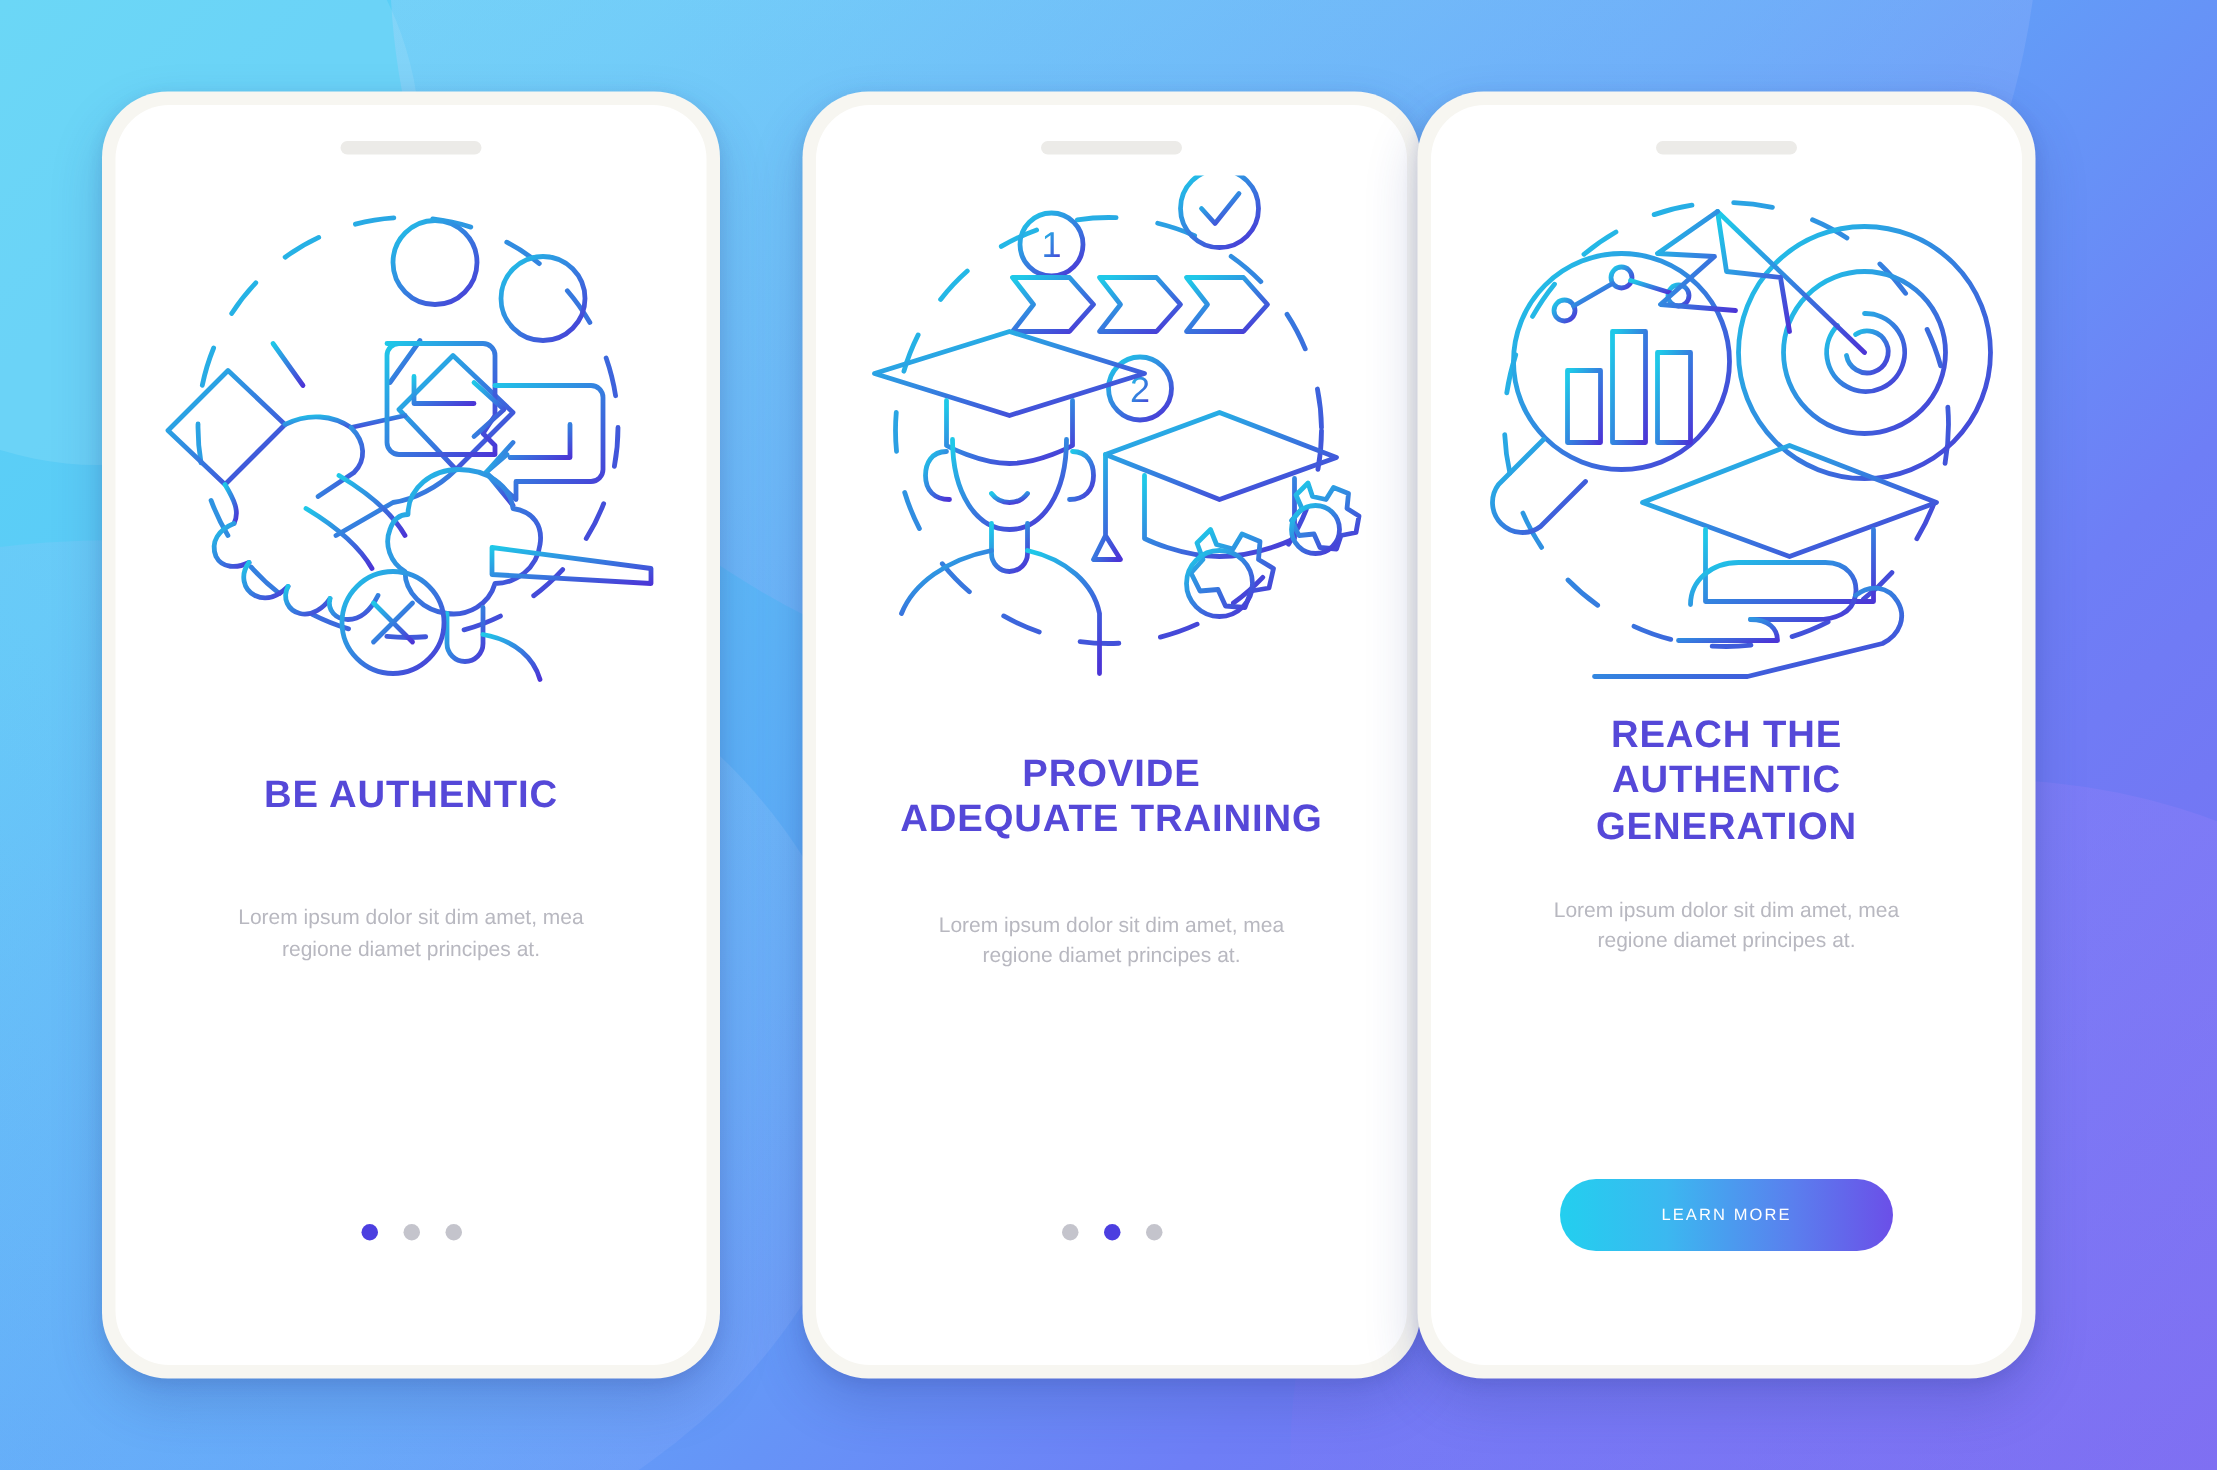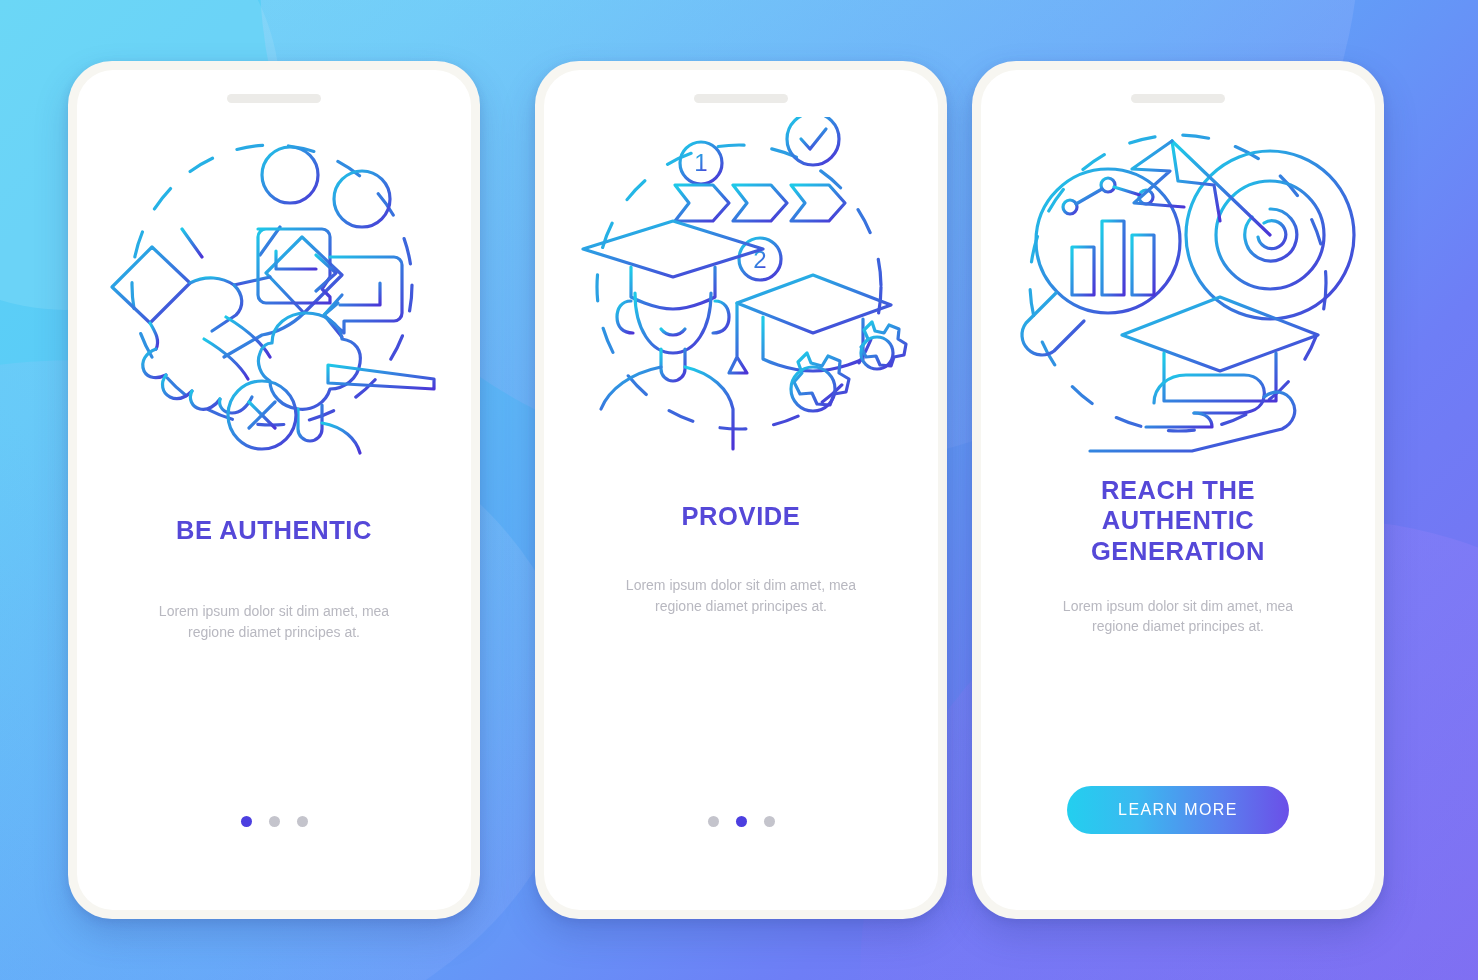--- a/index.html
+++ b/index.html
@@ -42,21 +42,21 @@
     position:absolute;
     width:412px; height:858px;
     top:61px;
     background:#F7F6F1;
     border-radius:44px;
     box-shadow:0 16px 34px rgba(40,60,140,.22), 0 3px 10px rgba(40,60,140,.14);
     padding:9px;
   }
   .phone-1 { left:68px; }
   .phone-2 { left:535px; }
-  .phone-3 { left:972px; }
+  .phone-3 { left:945px; }
   .screen {
     width:100%; height:100%;
     background:#FFFFFF;
     border-radius:36px;
     position:relative;
     overflow:hidden;
     display:flex; flex-direction:column; align-items:center;
   }
   .speaker {
     width:94px; height:9px; border-radius:6px;
@@ -103,21 +103,21 @@
   .dots { display:flex; gap:17px; align-items:center; margin-bottom:83px; }
   .dot { width:11px; height:11px; border-radius:50%; background:#C4C4CC; }
   .dot.active { background:#4C3FE0; }
 
   .cta {
     width:222px; height:48px;
     border-radius:26px;
     border:0;
     background:linear-gradient(90deg,#23CFEF 0%,#3BB8F0 32%,#5A7FEE 70%,#6B4FE8 100%);
     color:#FFFFFF;
-    font-size:16px;
+    font-size:11px;
     letter-spacing:1.4px;
     font-family:"Liberation Sans", sans-serif;
     cursor:pointer;
     margin-bottom:76px;
     display:flex; align-items:center; justify-content:center;
   }
 </style>
 </head>
 <body>
 
@@ -257,20 +257,21 @@
             <circle cx="252" cy="272" r="22" fill="none"></circle>
 
             <path d="M314 214 l9 2 5 -8 10 4 -1 10 8 5 -2 11 -10 2 -3 9 -11 -1 -4 -9 -10 1 -5 -10 7 -8 -4 -9 8 -8 z"></path>
             <circle cx="316" cy="236" r="16" fill="none"></circle>
           </g>
         </svg>
       </div>
 
       <div class="title t-two">
         <span>PROVIDE</span><br>
+        <span>ADEQUATE TRAINING</span>
       </div>
       <div class="desc d-two">Lorem ipsum dolor sit dim amet, mea regione diamet principes at.</div>
 
       <div class="spacer"></div>
 
       <div class="dots">
         <span class="dot"></span>
         <span class="dot active"></span>
         <span class="dot"></span>
       </div>

